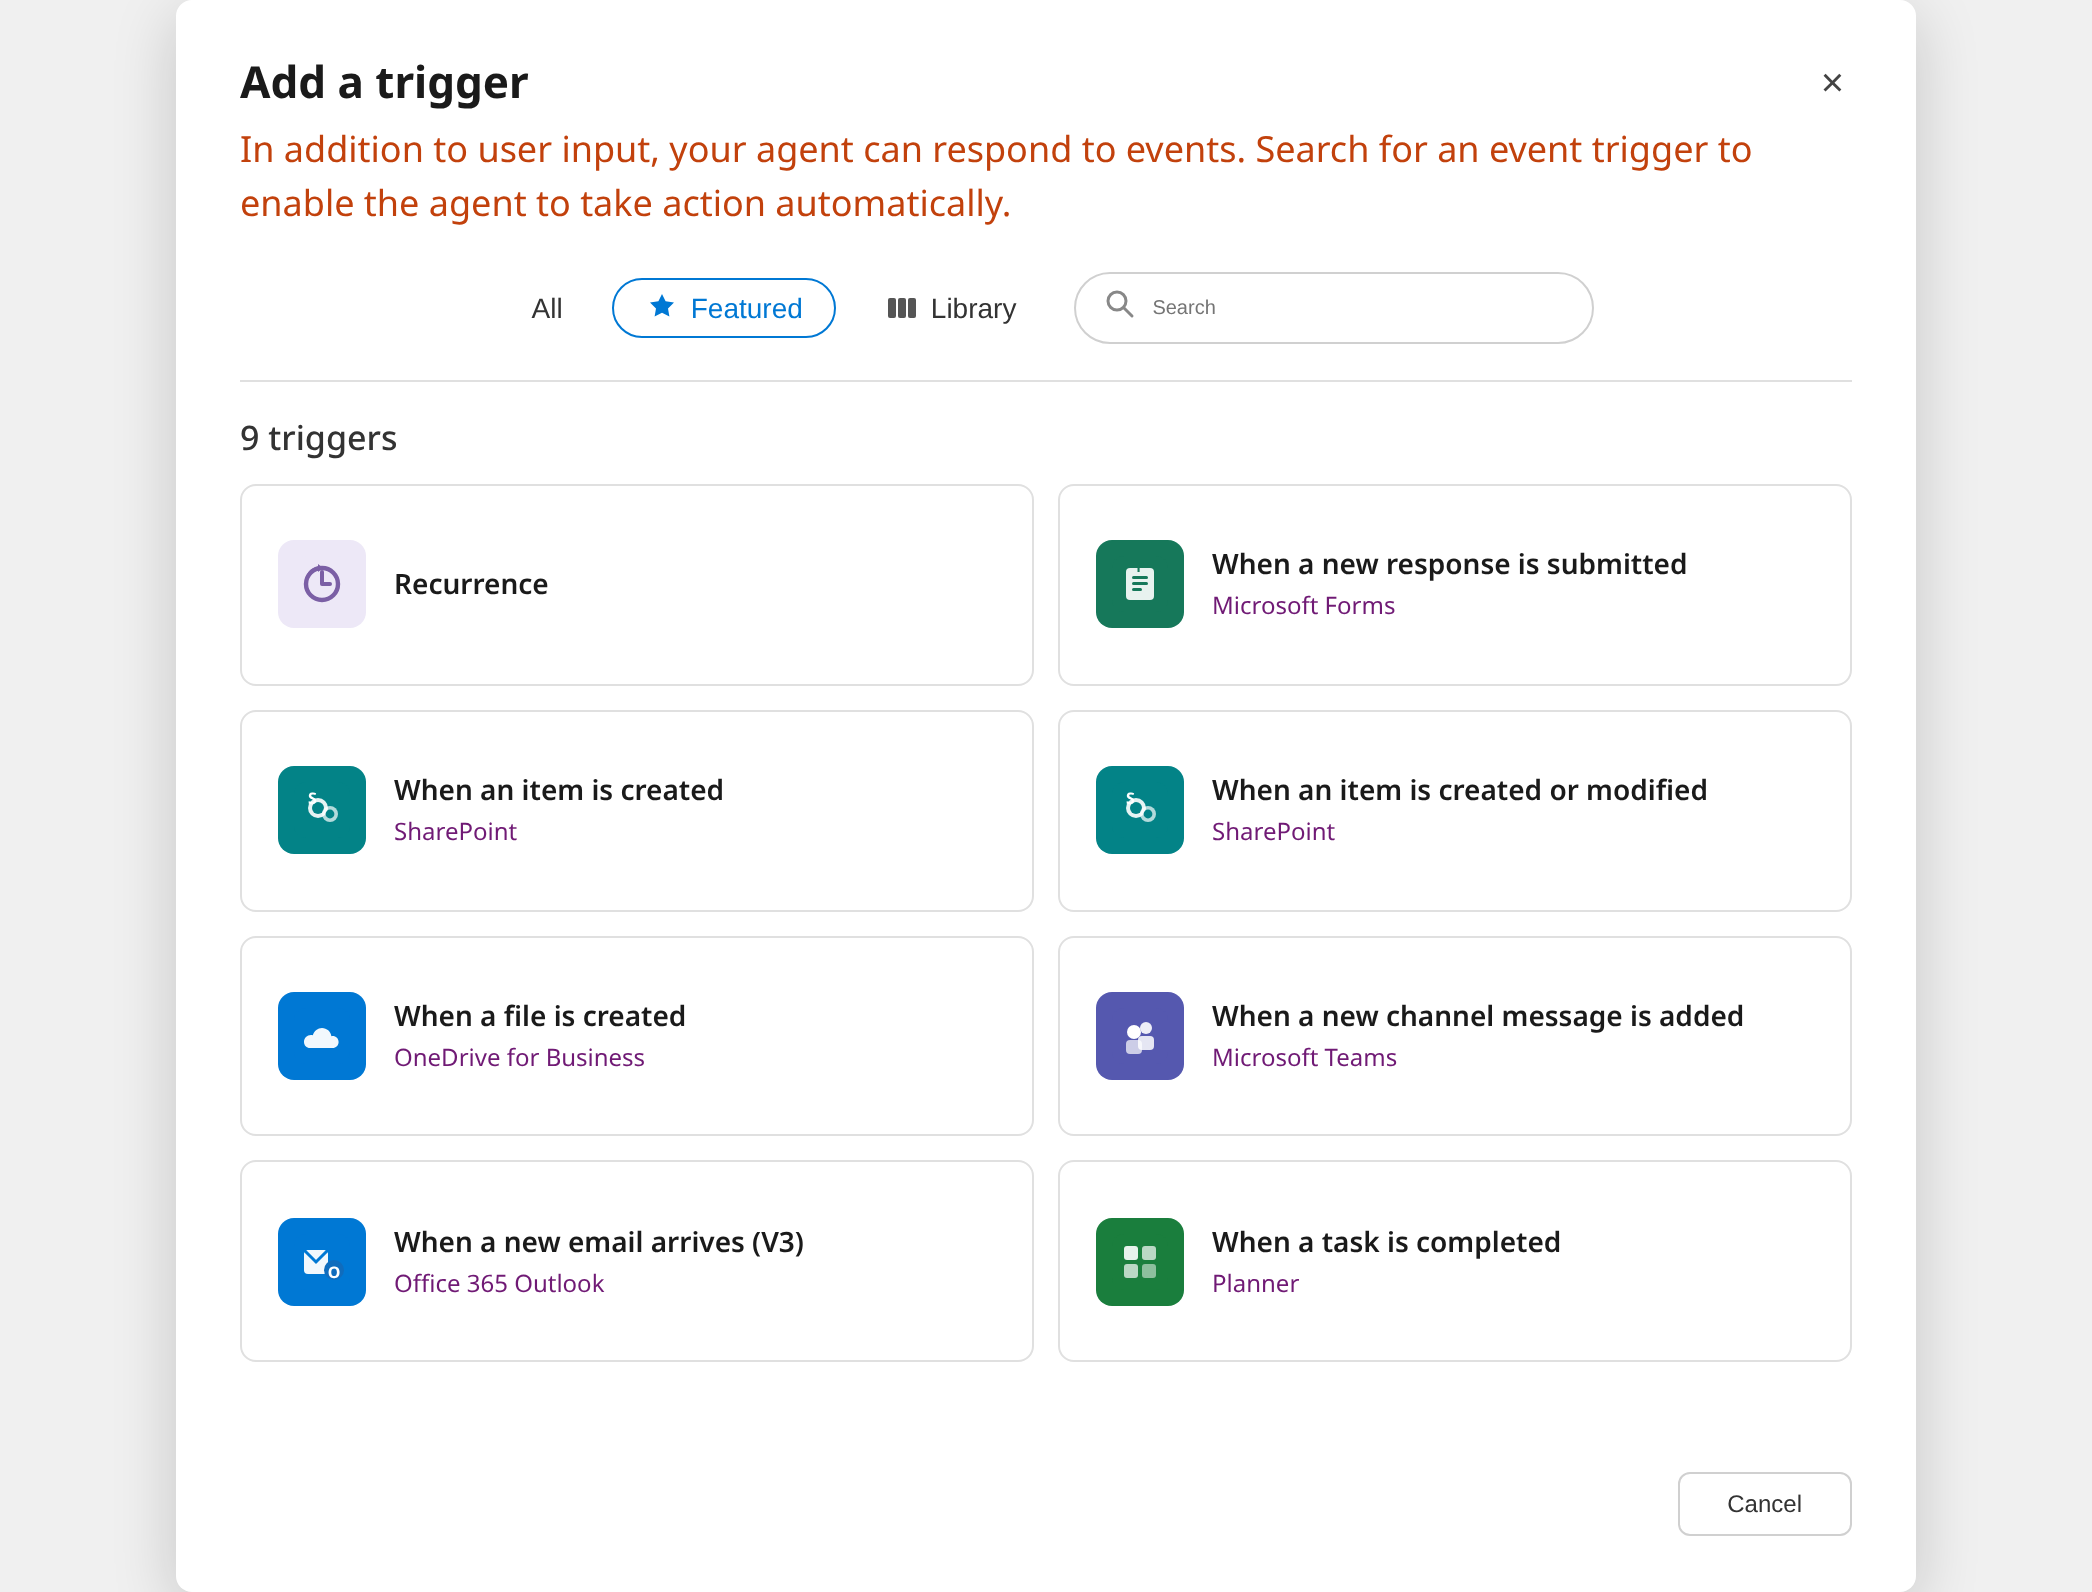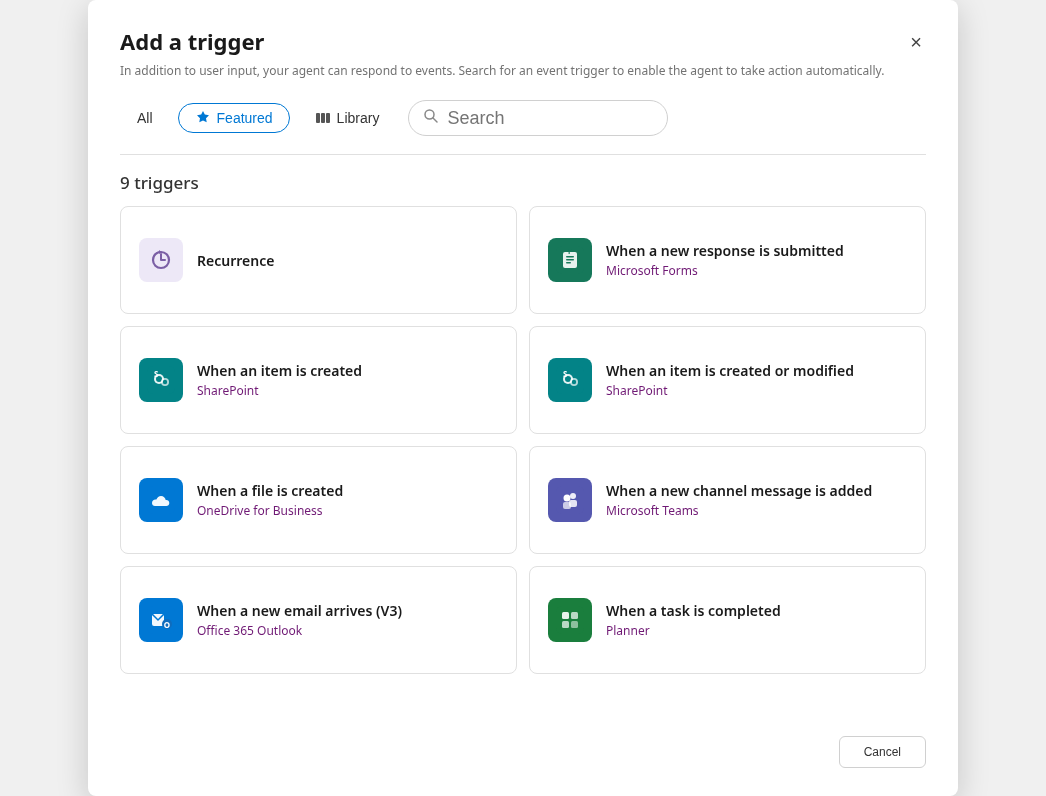--- a/index.html
+++ b/index.html
@@ -43,29 +43,29 @@
       padding: 4px;
       border-radius: 4px;
       color: #444;
       font-size: 20px;
       line-height: 1;
       display: flex;
       align-items: center;
       justify-content: center;
     }
     .dialog-subtitle {
-      font-size: 12px;
-      color: #737373;
+      font-size: 18px;
+      color: #c2410c;
       margin-top: 6px;
       line-height: 1.5;
     }
     .filter-row {
       display: flex;
       align-items: center;
-      justify-content: flex-start;
+      justify-content: center;
       padding: 20px 32px 0 32px;
       gap: 12px;
     }
     .filter-tabs {
       display: flex;
       align-items: center;
       gap: 8px;
     }
     .tab-btn {
       padding: 6px 16px;
@@ -98,21 +98,21 @@
       border: 1.5px solid #d0d0d0;
       border-radius: 20px;
       padding: 6px 14px;
       gap: 8px;
       width: 260px;
       background: #fff;
     }
     .search-box input {
       border: none;
       outline: none;
-      font-size: 18px;
+      font-size: 10px;
       color: #737373;
       width: 100%;
       background: transparent;
     }
     .search-icon-svg {
       color: #888;
       flex-shrink: 0;
     }
     .divider {
       height: 1px;

